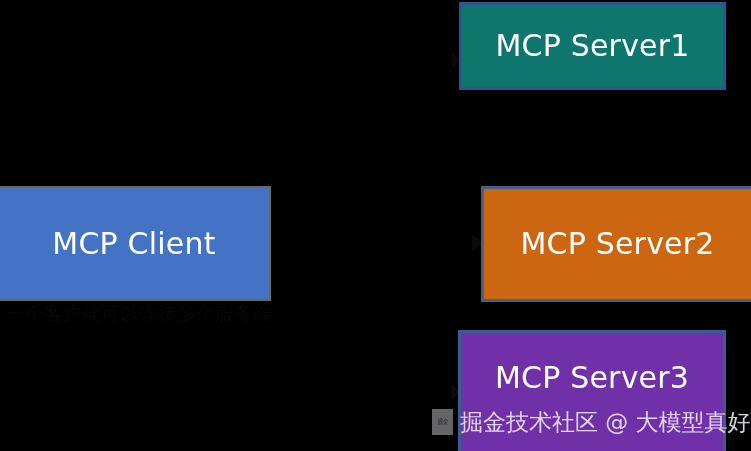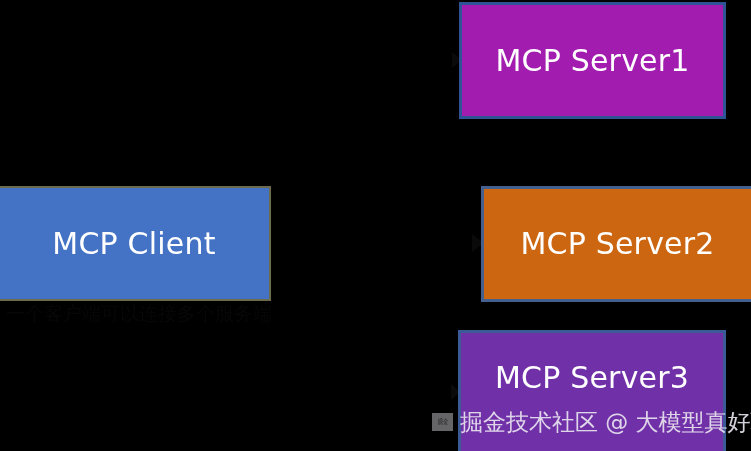--- a/index.html
+++ b/index.html
@@ -30,22 +30,22 @@
     line-height: 1;
     white-space: nowrap;
     user-select: none;
   }
 
   
   .node-server1 {
     left: 459px;
     top: 2px;
     width: 267px;
-    height: 117px;
-    background: #a21caf;
+    height: 88px;
+    background: #0f766e;
     border: 3px solid #2e5496;
   }
 
   
   .node-client {
     left: -3px;
     top: 186px;
     width: 274px;
     height: 115px;
     background: #4472c4;
@@ -104,21 +104,21 @@
     left: 432px;
     top: 404px;
     height: 36px;
     display: flex;
     align-items: center;
     gap: 7px;
     user-select: none;
   }
   .watermark-logo {
     width: 21px;
-    height: 18px;
+    height: 26px;
     flex: 0 0 auto;
     opacity: 0.55;
     background: #b9b9bd;
     display: flex;
     align-items: center;
     justify-content: center;
   }
   .watermark-logo span {
     font-size: 7px;
     line-height: 7px;

